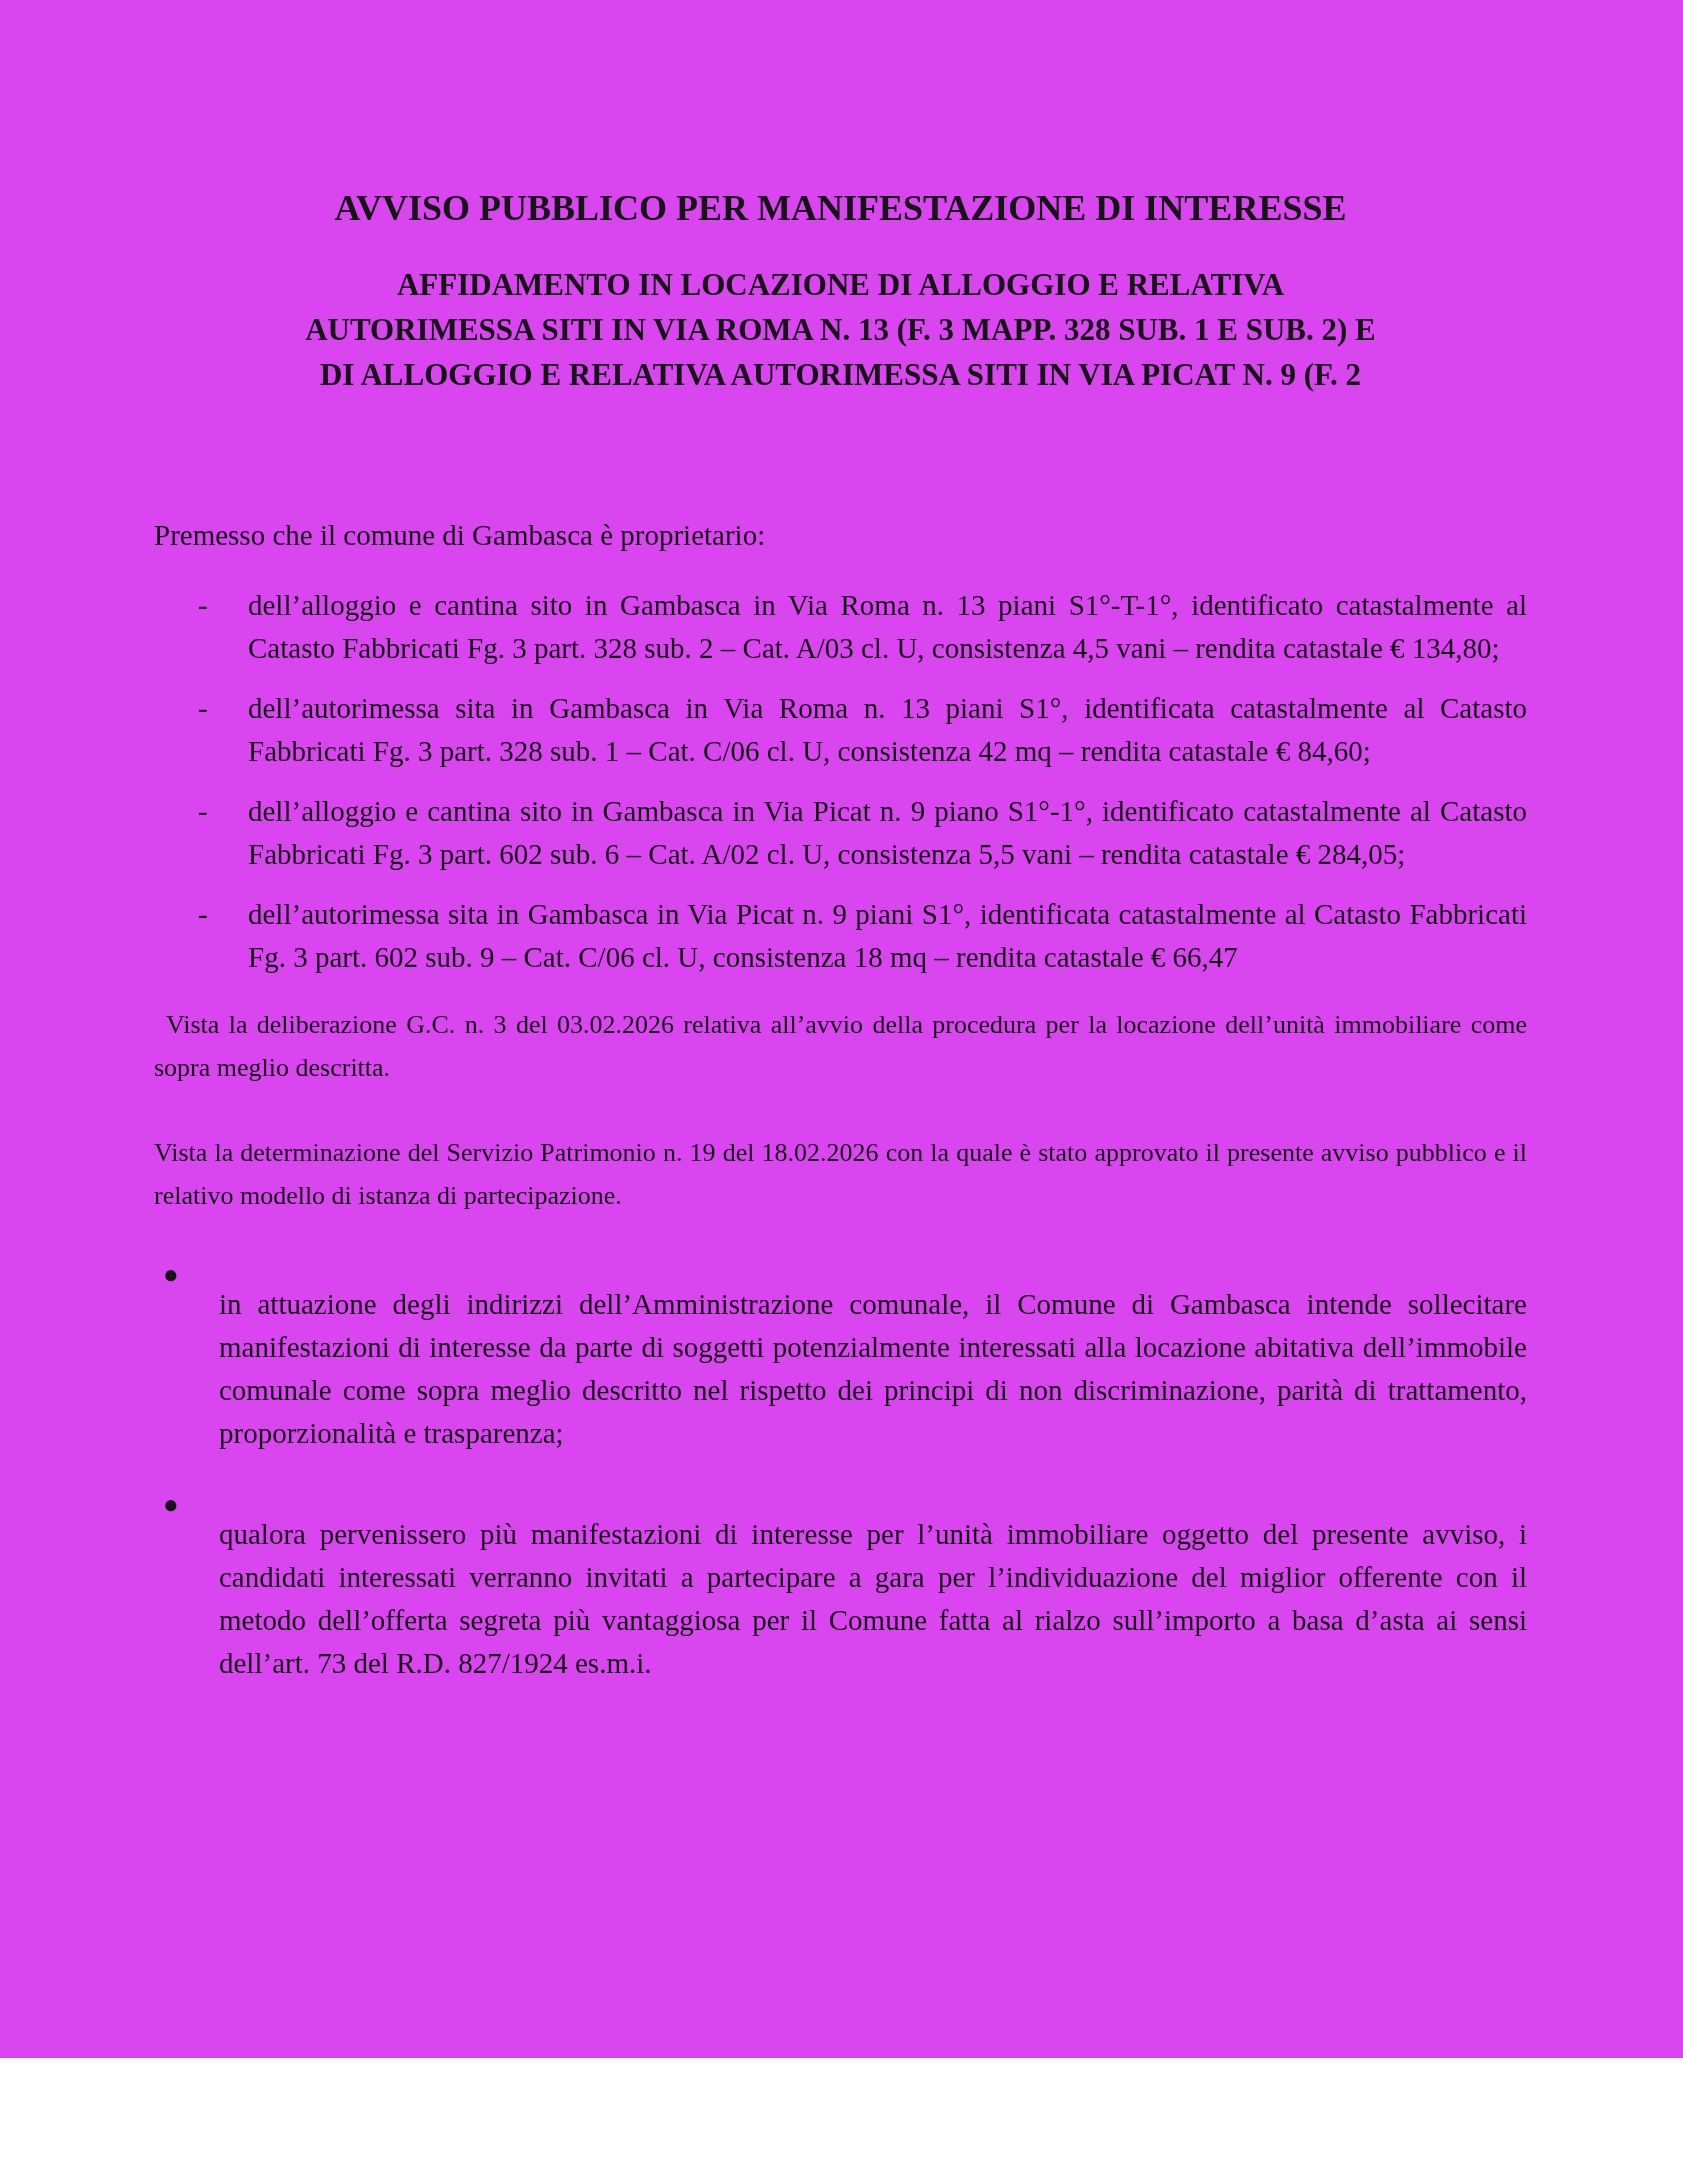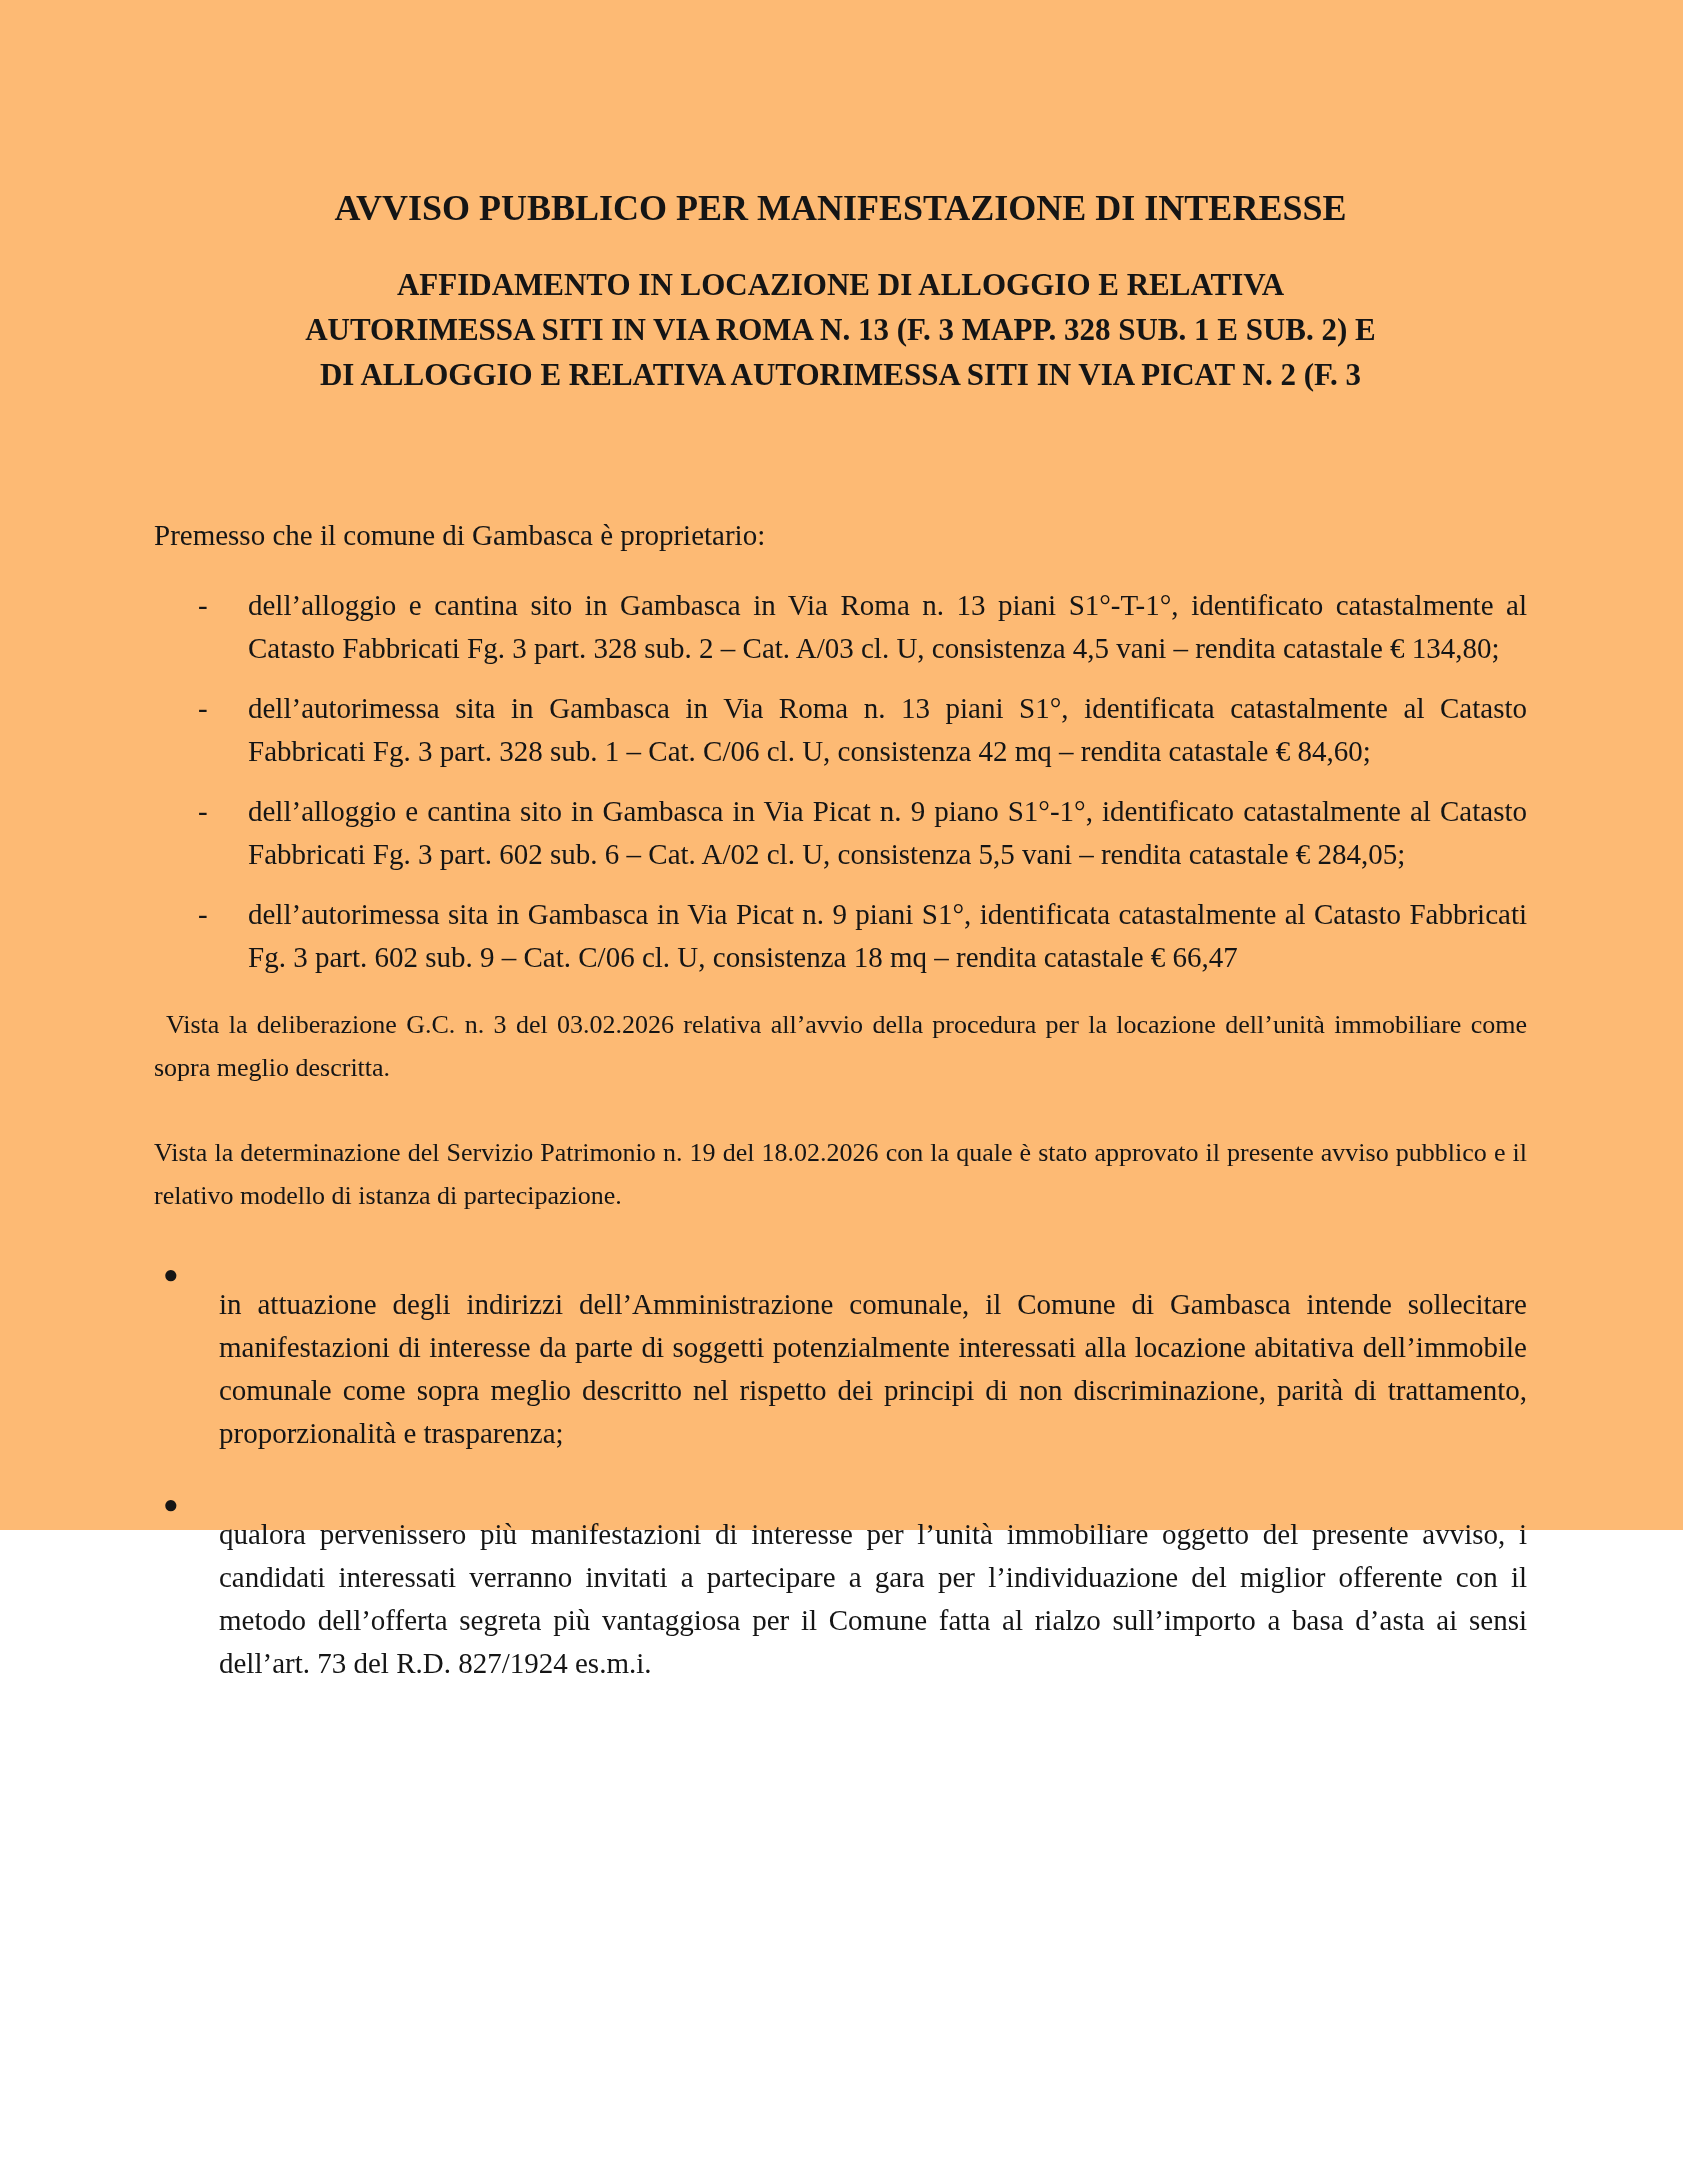--- a/index.html
+++ b/index.html
@@ -10,23 +10,23 @@
   body {
     width: 1683px;
     height: 2178px;
     overflow: hidden;
     font-family: "Liberation Serif", "DejaVu Serif", serif;
     color: #151515;
   }
   .page {
     box-sizing: border-box;
     width: 1683px;
-    height: 1530px;
+    height: 2058px;
     padding: 186px 156px 0 154px;
-    background: #fdba74;
+    background: #d946ef;
   }
   .doc-title {
     font-size: 36px;
     font-weight: bold;
     text-align: center;
     line-height: 44px;
     margin: 0;
   }
   .doc-subtitle {
     margin-top: 32px;
@@ -101,21 +101,21 @@
 </head>
 <body>
 
 <div class="page">
 
   <h1 class="doc-title">AVVISO PUBBLICO PER MANIFESTAZIONE DI INTERESSE</h1>
 
   <div class="doc-subtitle">
     <div>AFFIDAMENTO IN LOCAZIONE DI ALLOGGIO E RELATIVA</div>
     <div>AUTORIMESSA SITI IN VIA ROMA N. 13 (F. 3 MAPP. 328 SUB. 1 E SUB. 2) E</div>
-    <div>DI ALLOGGIO E RELATIVA AUTORIMESSA SITI IN VIA PICAT N. 2 (F. 3</div>
+    <div>DI ALLOGGIO E RELATIVA AUTORIMESSA SITI IN VIA PICAT N. 9 (F. 2</div>
   </div>
 
   <div class="intro">Premesso che il comune di Gambasca è proprietario:</div>
 
   <div class="dash-list">
     <div class="dash-item">
       <span class="marker">-</span>
       <span class="li-text">dell’alloggio e cantina sito in Gambasca in Via Roma n. 13 piani S1°-T-1°, identificato catastalmente al Catasto Fabbricati Fg. 3 part. 328 sub. 2 – Cat. A/03 cl. U, consistenza 4,5 vani – rendita catastale € 134,80;</span>
     </div>
     <div class="dash-item">

